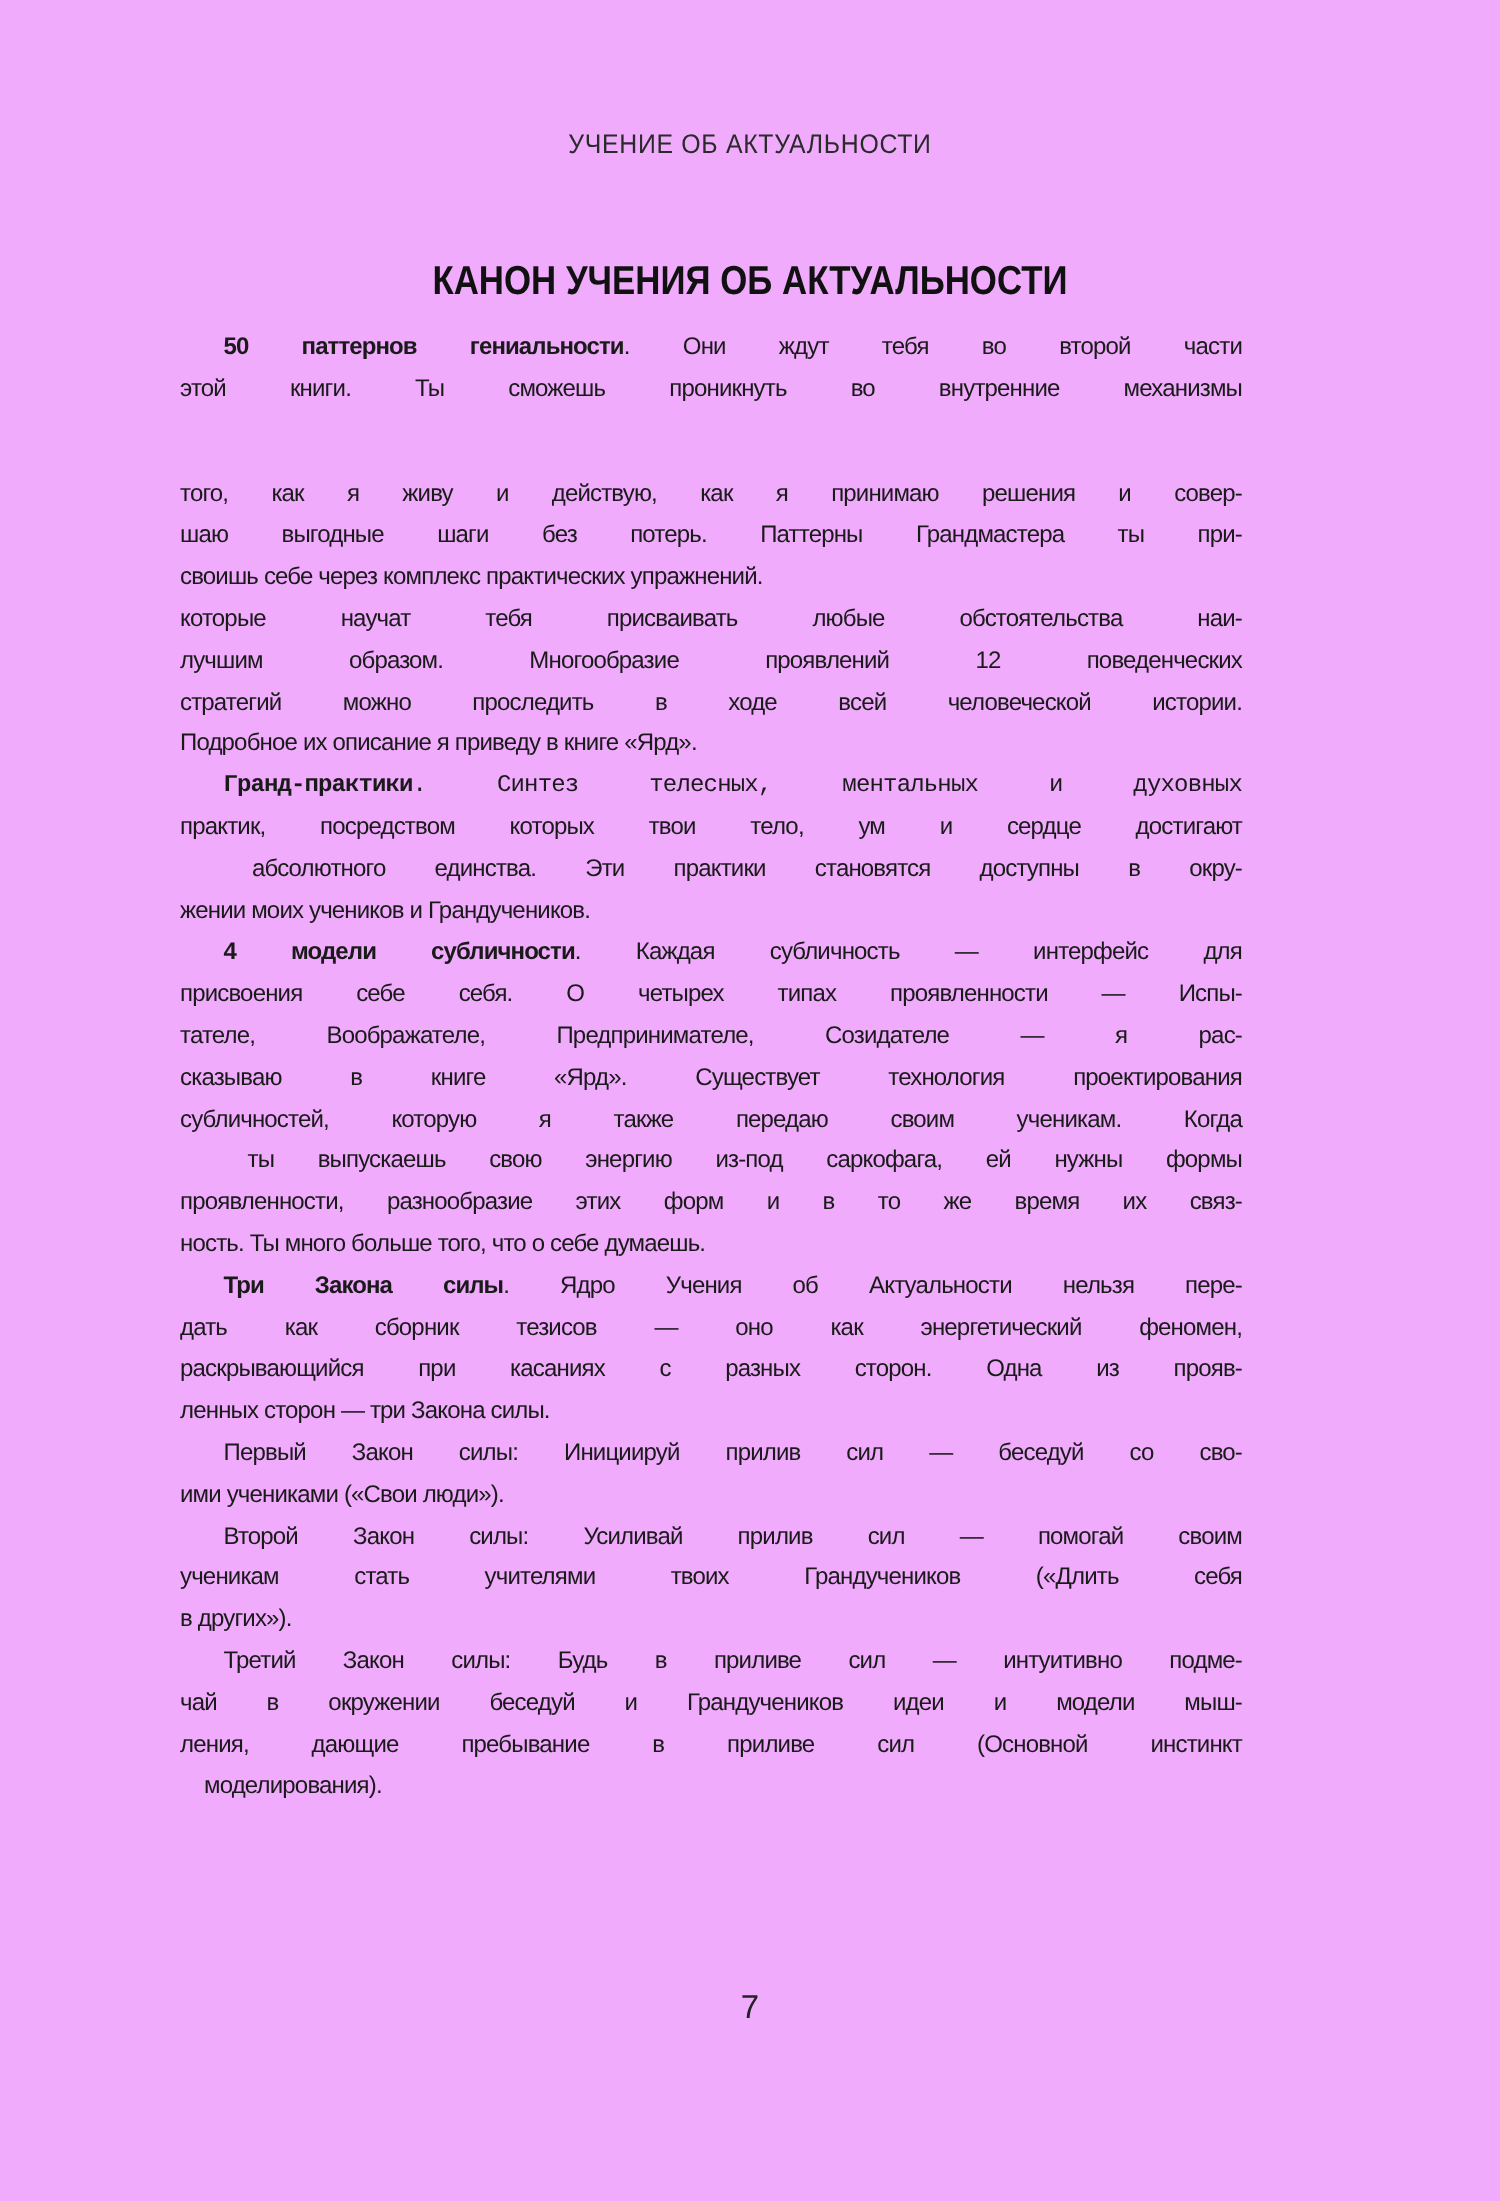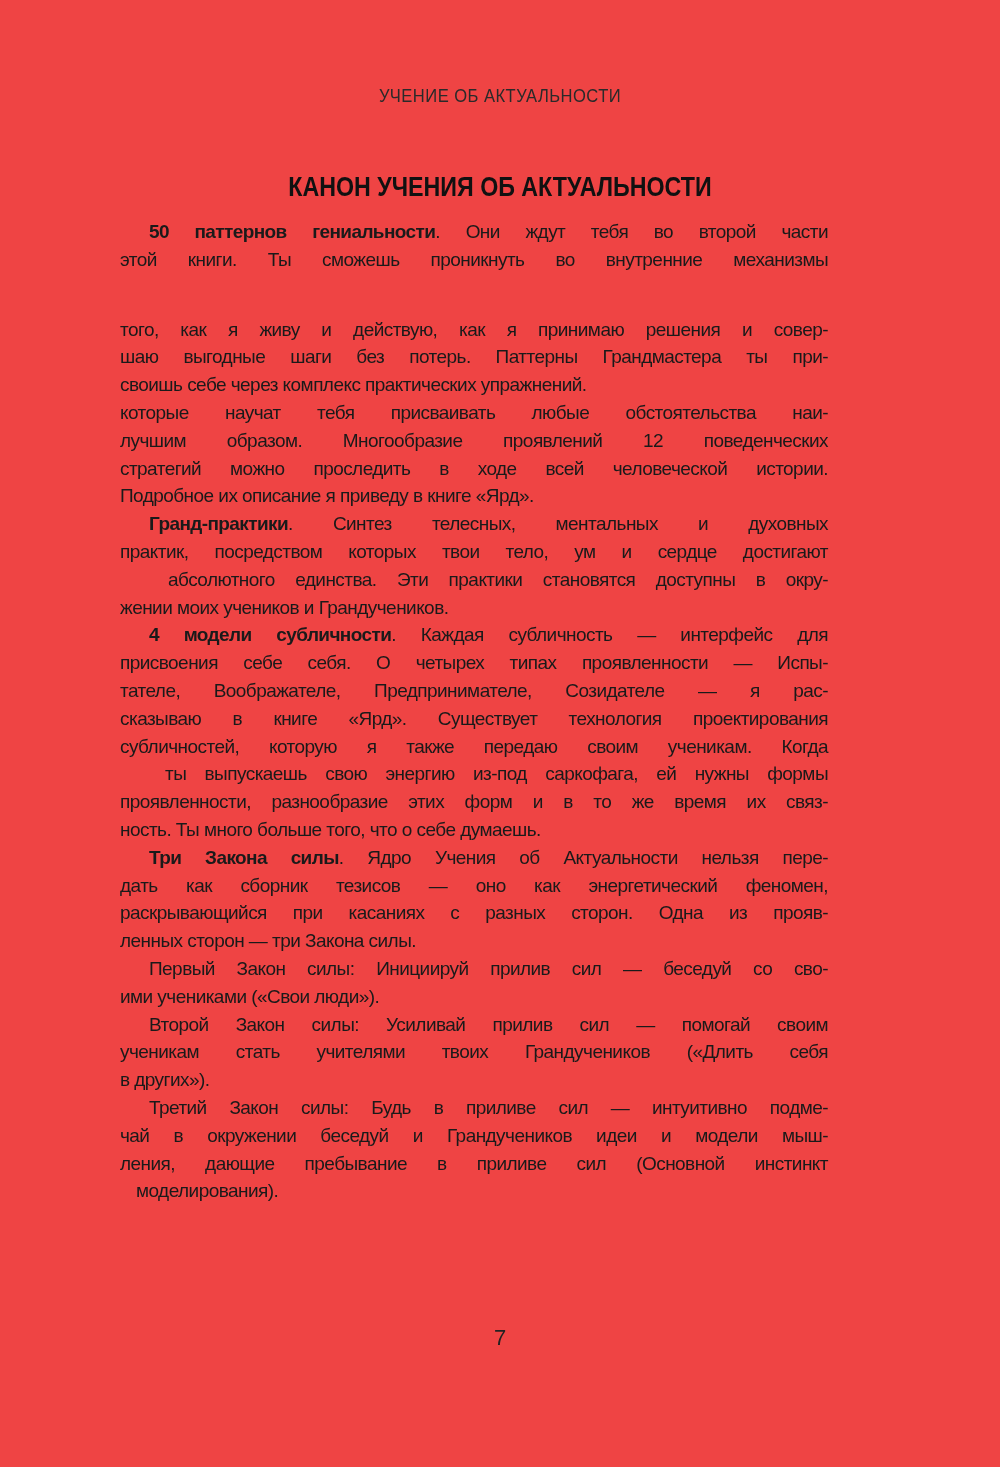--- a/index.html
+++ b/index.html
@@ -1,30 +1,30 @@
 <!DOCTYPE html>
 <html><head>
 <meta charset="utf-8">
 <style>
   html, body { margin: 0; padding: 0; background: #ffffff; }
   body { width: 1000px; height: 1467px; position: relative; overflow: hidden; }
-  .page { position: absolute; left: 0; top: 0; width: 1000px; height: 1467px; background: #ef4444; color: #1a1a1a; }
+  .page { position: absolute; left: 0; top: 0; width: 1000px; height: 1467px; background: #f0abfc; color: #1a1a1a; }
   .running-head {
     position: absolute; top: 86px; left: 0; width: 1000px; text-align: center;
     font-family: "Liberation Sans", sans-serif; font-size: 18px; letter-spacing: 0.5px;
     color: #2a2a2a; transform: scaleX(0.92); transform-origin: center;
   }
   .title {
     position: absolute; top: 172px; left: 0; width: 1000px; text-align: center;
     font-family: "Liberation Sans", sans-serif; font-weight: bold; font-size: 27px;
     color: #111; transform: scaleX(0.86); transform-origin: center;
   }
   .body-text {
     position: absolute; top: 218px; left: 120px; width: 708px;
-    font-family: "Liberation Sans", sans-serif; font-size: 19px; color: #1a1a1a;
+    font-family: "Liberation Sans", sans-serif; font-size: 16px; color: #1a1a1a;
   }
   .line {
     height: 27.8px; line-height: 27.8px; white-space: nowrap;
     text-align: justify; text-align-last: justify; letter-spacing: -0.55px;
     word-spacing: 0px;
   }
   .line.last { text-align-last: left; }
   .line.indent { padding-left: 29px; }
   .line b { font-weight: bold; letter-spacing: -0.6px; }
   .page-number {
@@ -46,21 +46,21 @@
         <div class="line" style="white-space: normal;"><span>шаю выгодные шаги без потерь. Паттерны Грандмастера ты при-</span></div>
         <div class="line last" style="white-space: normal;"><span>своишь себе через комплекс практических упражнений.</span></div>
       </div>
       <div>
         <div class="line" style="white-space: normal;"><span>которые научат тебя присваивать любые обстоятельства наи-</span></div>
         <div class="line" style="white-space: normal;"><span>лучшим образом. Многообразие проявлений 12 поведенческих</span></div>
         <div class="line" style="white-space: normal;"><span>стратегий можно проследить в ходе всей человеческой истории.</span></div>
         <div class="line last" style="white-space: normal;"><span>Подробное их описание я приведу в книге «Ярд».</span></div>
       </div>
       <div>
-        <div class="line indent" style="white-space: normal;"><b>Гранд-практики</b><span>. Синтез телесных, ментальных и духовных</span></div>
+        <div class="line indent" style="white-space: normal; font-family: Liberation Mono, monospace;"><b>Гранд-практики</b><span>. Синтез телесных, ментальных и духовных</span></div>
         <div class="line" style="white-space: normal;"><span>практик, посредством которых твои тело, ум и сердце достигают</span></div>
         <div class="line" style="white-space: normal; margin-left: 48px;"><span>абсолютного единства. Эти практики становятся доступны в окру-</span></div>
         <div class="line last" style="white-space: normal;"><span>жении моих учеников и Грандучеников.</span></div>
       </div>
       <div>
         <div class="line indent" style="white-space: normal;"><b>4 модели субличности</b><span>. Каждая субличность — интерфейс для</span></div>
         <div class="line" style="white-space: normal;"><span>присвоения себе себя. О четырех типах проявленности — Испы-</span></div>
         <div class="line" style="white-space: normal;"><span>тателе, Воображателе, Предпринимателе, Созидателе — я рас-</span></div>
         <div class="line" style="white-space: normal;"><span>сказываю в книге «Ярд». Существует технология проектирования</span></div>
         <div class="line" style="white-space: normal;"><span>субличностей, которую я также передаю своим ученикам. Когда</span></div>

